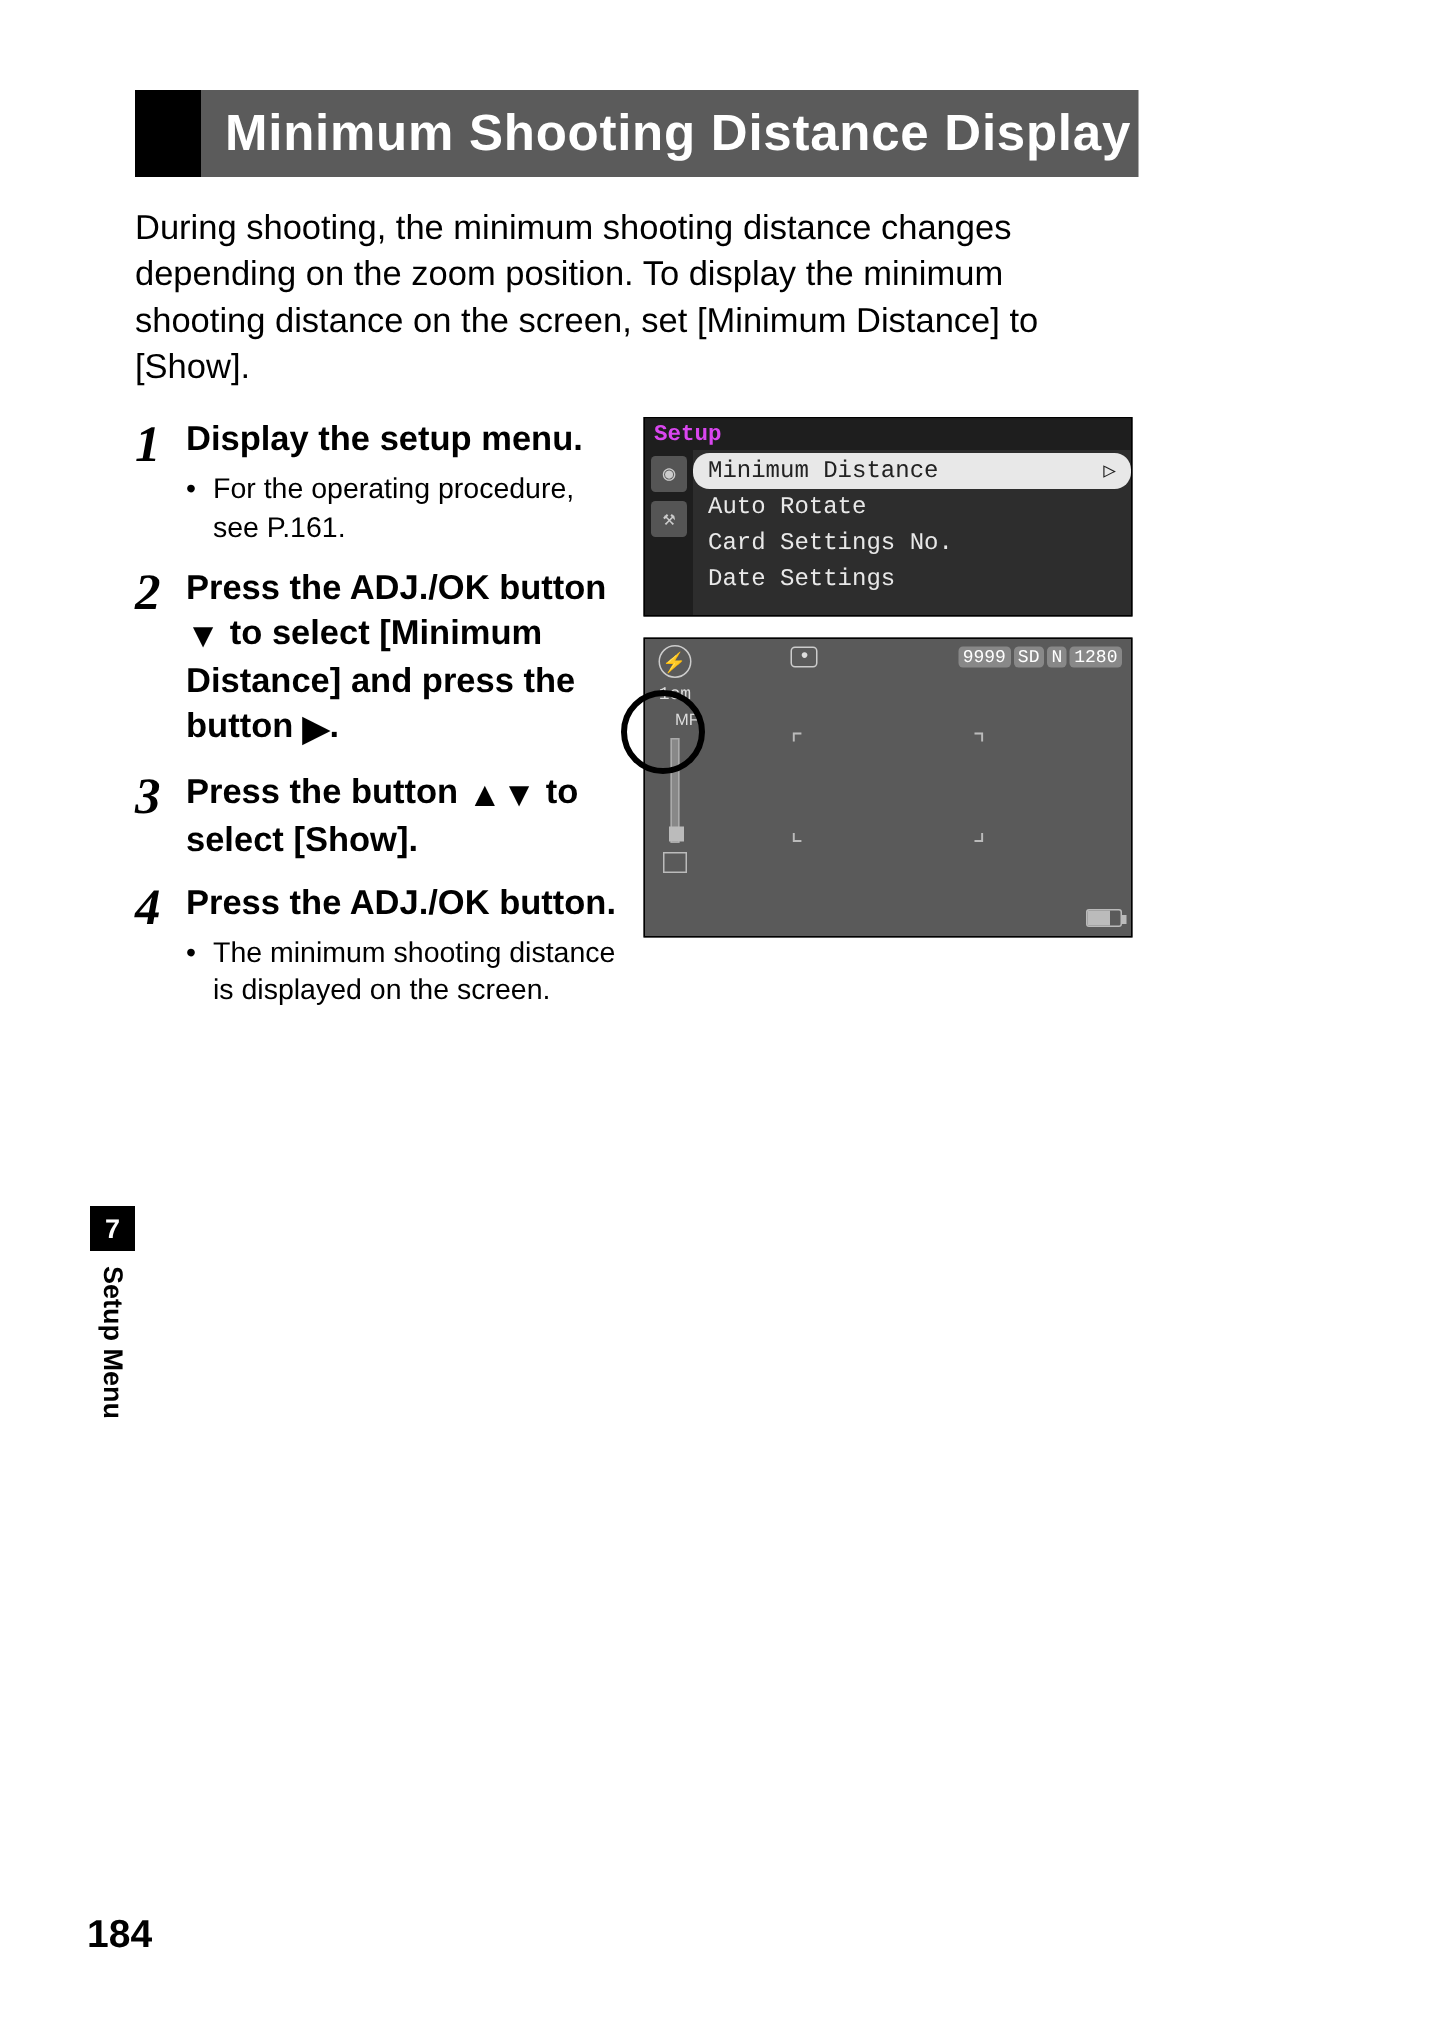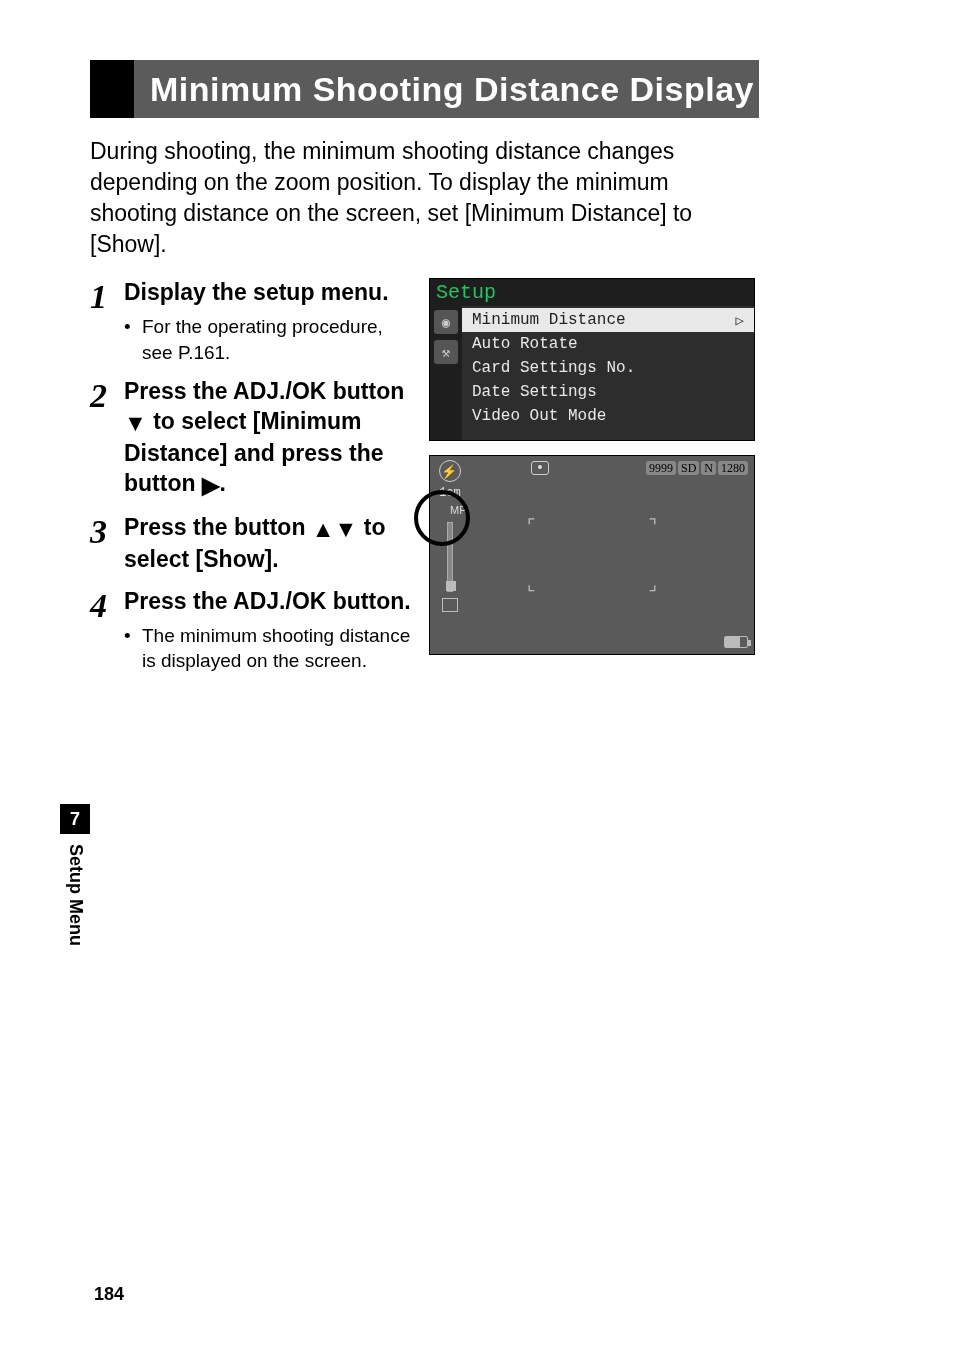--- a/index.html
+++ b/index.html
@@ -55,59 +55,60 @@
     background: #2d2d2d;
     border: 1px solid #000;
     font-family: "Courier New", monospace;
     font-size: 16px;
     color: #e8e8e8;
     margin-bottom: 14px;
   }
   .setup-shot .tabbar {
     background: #1e1e1e;
     padding: 2px 6px;
-    font-size: 20px;
-    color: #22c55e;
+    font-size: 15px;
+    color: #d946ef;
+    font-weight: bold;
   }
   .setup-shot .body { display: flex; }
   .setup-shot .sidebar {
     width: 32px;
     flex: 0 0 32px;
     background: #1e1e1e;
     display: flex;
     flex-direction: column;
     align-items: center;
     padding-top: 4px;
     gap: 6px;
   }
   .setup-shot .sidebar .ic {
     width: 24px; height: 24px; background: #555; border-radius: 3px;
     display:flex; align-items:center; justify-content:center; font-size:14px; color:#ccc;
   }
   .setup-shot .menu { flex: 1; padding: 2px 0 12px 0; }
-  .setup-shot .menu .row { padding: 3px 10px; display:flex; justify-content:space-between; align-items:center;}
+  .setup-shot .menu .row { padding: 3px 10px; display:flex; justify-content:space-between; align-items:center;border-radius:11px;}
   .setup-shot .menu .row.sel { background: #e8e8e8; color: #222; }
   .setup-shot .menu .row .arrow { font-size: 14px; }
 
   
   .lv-shot {
     width: 326px;
     height: 200px;
     background: #5a5a5a;
     border: 1px solid #000;
     position: relative;
     overflow: visible;
   }
   .lv-topbar {
     display:flex; justify-content:space-between; align-items:center;
     padding: 4px 6px; color:#ddd; font-family: "Courier New", monospace; font-size:14px;
   }
   .lv-badges span {
-    background:#888; color:#000000; border-radius:3px; padding:0 3px; margin-left:2px; font-size:12px;
-    font-family: Liberation Serif, serif;
+    background:#888; color:#ffffff; border-radius:3px; padding:0 3px; margin-left:2px; font-size:12px;
+    font-family: Liberation Mono, monospace;
   }
   .lv-brackets { position:absolute; top:50%; left:50%; transform:translate(-50%,-50%); width:130px; height:80px; color:#bbb; font-size:18px;}
   .lv-br { position:absolute; }
   .br-tl{top:0;left:0}.br-tr{top:0;right:0}.br-bl{bottom:0;left:0}.br-br{bottom:0;right:0}
 
   .lv-left-icons { position:absolute; left:4px; top:4px; display:flex; flex-direction:column; gap:4px; align-items:center; color:#ddd; font-size:13px; }
   .lv-left-icons .round { width:22px; height:22px; border:1px solid #ccc; border-radius:50%; display:flex;align-items:center;justify-content:center;}
   .lv-left-icons .pill { font-family:"Courier New",monospace; font-size:12px; color:#ddd;}
   .lv-left-icons .zoom { width:6px; height:70px; background:#888; border:1px solid #aaa; margin-top:2px; position:relative;}
   .lv-left-icons .zoom::after{content:"";position:absolute;bottom:0;left:-2px;width:10px;height:10px;background:#bbb;}
@@ -146,22 +147,21 @@
     writing-mode: vertical-rl;
     font-weight:700;
     font-size:18px;
   }
 
   .page-number {
     position:absolute;
     left: 58px;
     bottom: 40px;
     font-weight:900;
-    font-size:18px;
-    margin-left:36px;
+    font-size:26px;
   }
 </style>
 </head>
 <body>
 
 <div class="page">
 
   <div class="title-bar">
     <div class="black-tab"></div>
     <div class="title-text">Minimum Shooting Distance Display</div>
@@ -230,23 +230,20 @@
             </div>
             <div class="row">
                 <span>Auto Rotate</span>
               </div>
             <div class="row">
                 <span>Card Settings No.</span>
               </div>
             <div class="row">
                 <span>Date Settings</span>
               </div>
-            <div class="row">
-                <span>Video Out Mode</span>
-              </div>
           </div>
         </div>
       </div>
 
       <div class="lv-shot">
         <div class="lv-topbar">
           <span></span>
           <span style="border:1px solid #ccc; width:18px; height:14px; border-radius:3px; display:inline-flex;align-items:center;justify-content:center;">•</span>
           <span class="lv-badges">
             <span>9999</span><span>SD</span><span>N</span><span>1280</span>

